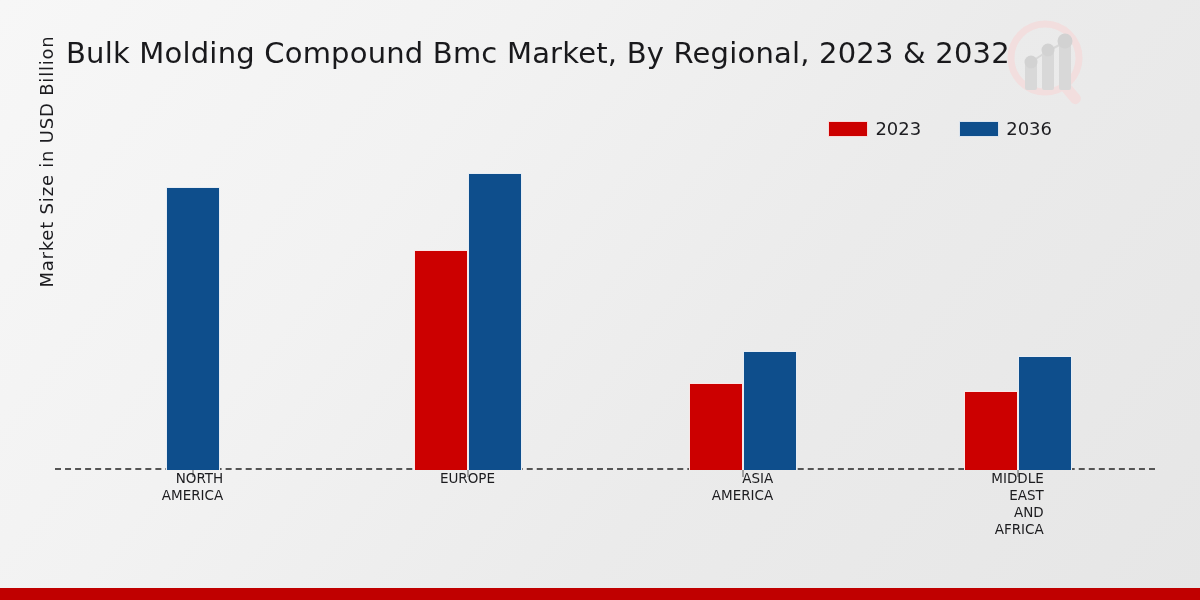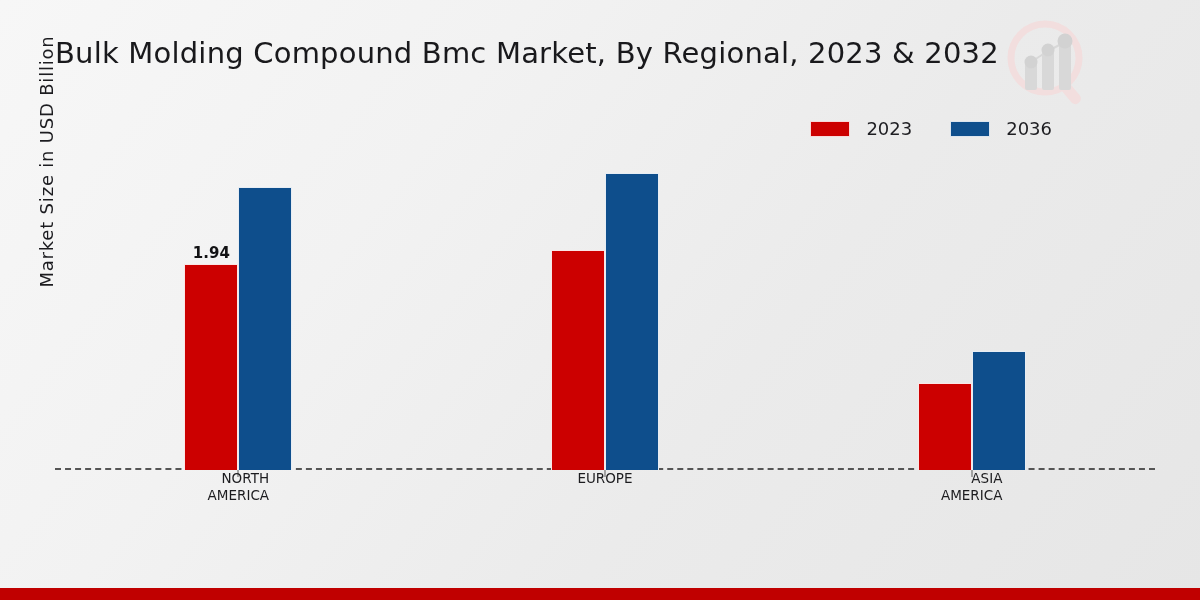--- a/index.html
+++ b/index.html
@@ -28,42 +28,42 @@
     top: 18px;
     width: 90px;
     height: 92px;
     opacity: 1;
     pointer-events: none;
   }
 
   
   .chart-title {
     position: absolute;
-    left: 55px;
+    left: 66px;
     top: 36px;
     font-size: 29px;
     font-weight: 400;
     color: #19191c;
     letter-spacing: 0.2px;
     white-space: nowrap;
   }
 
   
   .legend {
     position: absolute;
     right: 148px;
     top: 120px;
     display: flex;
     align-items: center;
     gap: 38px;
   }
   .legend-item {
     display: flex;
     align-items: center;
-    gap: 16px;
+    gap: 7px;
   }
   .legend-swatch {
     width: 38px;
     height: 14px;
     border: 1px solid rgba(255,255,255,0.85);
   }
   .legend-label {
     font-size: 18px;
     color: #1e1e22;
     line-height: 1;
@@ -205,23 +205,20 @@
     </div>
   </div>
 
   <div class="ylabel">Market Size in USD Billion</div>
 
   <div class="plot">
     <div class="baseline"></div>
     <div class="groups" id="bar-groups">
         <div class="group">
           <div class="bars">
-            <div class="bar b2023" title="NORTH AMERICA 2023: 1.94" style="height: 60.625%; background: rgb(204, 0, 0);">
-              <span class="bar-value">1.94</span>
-            </div>
             <div class="bar b2032" title="NORTH AMERICA 2032: 2.66" style="height: 83.125%; background: rgb(14, 78, 140);"></div>
           </div>
           <span class="tick"></span>
           <div class="cat-label">
             <div>NORTH</div>
             <div>AMERICA</div>
           </div>
         </div>
         <div class="group">
           <div class="bars">
@@ -237,17 +234,30 @@
           <div class="bars">
             <div class="bar b2023" title="SOUTH AMERICA 2023: 0.82" style="height: 25.625%; background: rgb(204, 0, 0);"></div>
             <div class="bar b2032" title="SOUTH AMERICA 2032: 1.12" style="height: 35%; background: rgb(14, 78, 140);"></div>
           </div>
           <span class="tick"></span>
           <div class="cat-label">
             <div>ASIA</div>
             <div>AMERICA</div>
           </div>
         </div>
+        <div class="group">
+          <div class="bars">
+            <div class="bar b2023" title="MIDDLE EAST AND AFRICA 2023: 0.74" style="height: 23.125%; background: rgb(204, 0, 0);"></div>
+            <div class="bar b2032" title="MIDDLE EAST AND AFRICA 2032: 1.07" style="height: 33.4375%; background: rgb(14, 78, 140);"></div>
+          </div>
+          <span class="tick"></span>
+          <div class="cat-label">
+            <div>MIDDLE</div>
+            <div>EAST</div>
+            <div>AND</div>
+            <div>AFRICA</div>
+          </div>
+        </div>
       </div>
   </div>
 
   <div class="bottom-band"></div>
 </div>
 
 </body></html>

